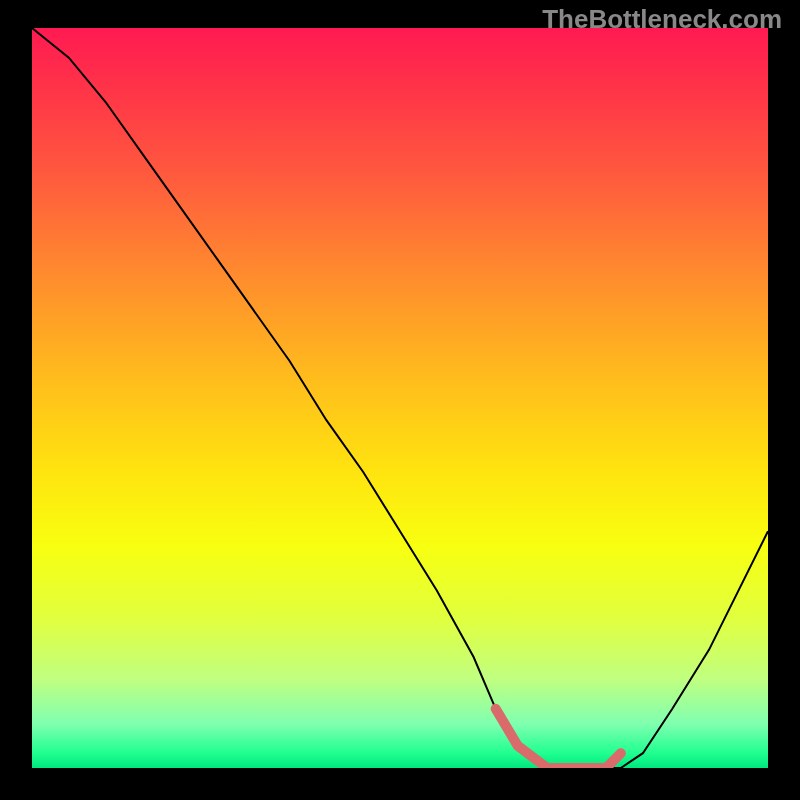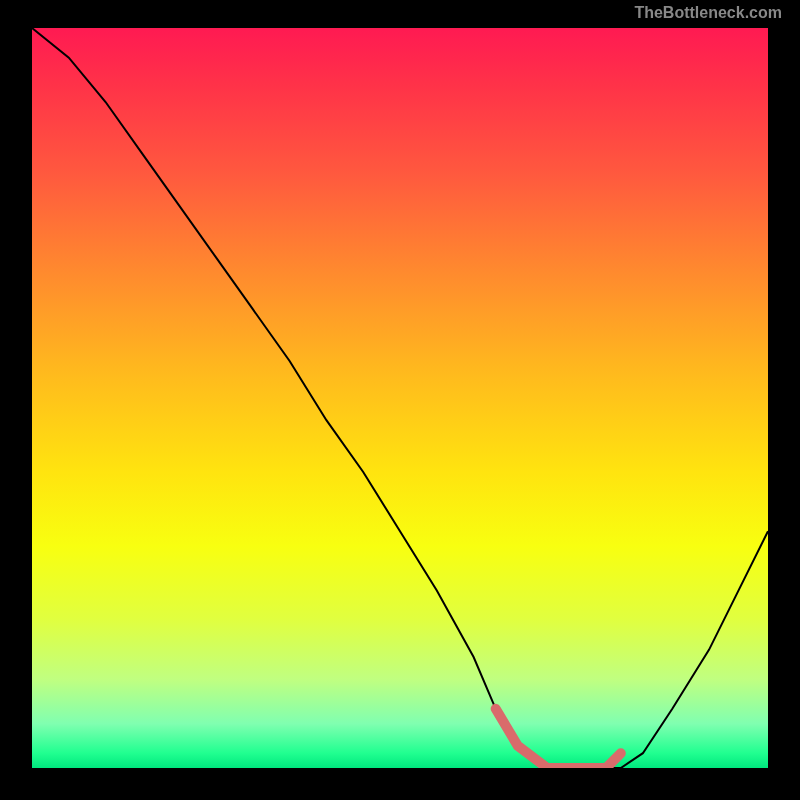--- a/index.html
+++ b/index.html
@@ -9,21 +9,21 @@
     background: #000;
     position: relative;
     overflow: hidden;
     font-family: Arial, sans-serif;
   }
   .watermark {
     position: absolute;
     top: 4px;
     right: 18px;
     color: #888;
-    font-size: 16px;
+    font-size: 26px;
     font-weight: bold;
     z-index: 10;
   }
   .plot-area {
     position: absolute;
     left: 32px;
     top: 28px;
     width: 736px;
     height: 740px;
     overflow: hidden;

